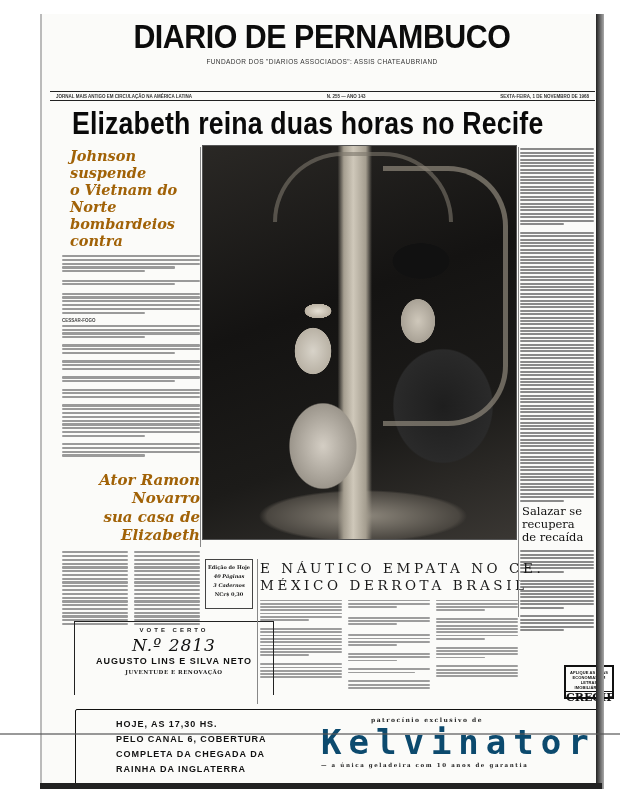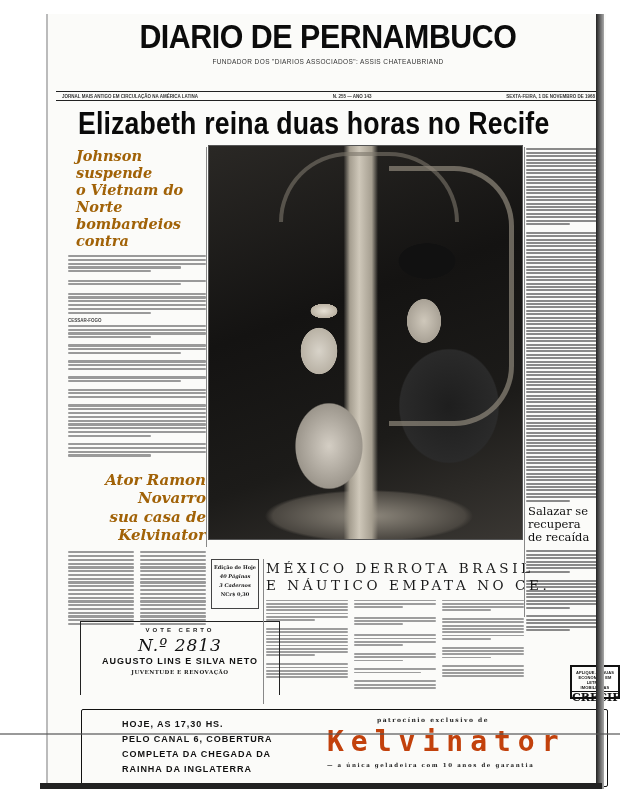--- a/index.html
+++ b/index.html
@@ -3,21 +3,20 @@
   <meta charset="utf-8">
   <style>
     * { box-sizing: border-box; margin: 0; padding: 0; }
     html, body { width: 640px; height: 800px; background: #ffffff; overflow: hidden; }
     body { position: relative; font-family: "DejaVu Serif", serif; color: #111; }
 
     .page {
       position: absolute; left: 40px; top: 14px; width: 560px; height: 775px;
       background: #fbfbf9;
       border-left: 2px solid #bbb;
-      margin-left: 6px;
     }
     .page-edge {
       position: absolute; left: 596px; top: 14px; width: 8px; height: 775px;
       background: linear-gradient(to right, #222 0%, #555 40%, #aaa 100%);
     }
     .page-bottom-edge {
       position: absolute; left: 40px; top: 783px; width: 562px; height: 6px;
       background: #222;
     }
 
@@ -164,22 +163,22 @@
       font-family: "Liberation Sans", sans-serif; font-weight: 700; font-size: 9.5px;
       letter-spacing: 1px; line-height: 15px; color: #111; text-transform: uppercase;
       transform: scaleX(0.95); transform-origin: left;
     }
     .kelv-sponsor {
       position: absolute; left: 245px; top: 6px; width: 280px; text-align: left; padding-left: 50px;
       font-family: "DejaVu Serif", serif; font-weight: 700; font-size: 6px; letter-spacing: 1.5px; color: #222;
     }
     .kelv-name {
       position: absolute; left: 245px; top: 16px; width: 280px;
-      font-family: "DejaVu Sans Mono", monospace; font-weight: 700; font-size: 28px;
-      letter-spacing: 7px; color: #c2410c; line-height: 32px;
+      font-family: "DejaVu Sans Mono", monospace; font-weight: 700; font-size: 34px;
+      letter-spacing: 7px; color: #0c4a6e; line-height: 32px;
     }
     .kelv-tag {
       position: absolute; left: 245px; top: 52px; width: 280px;
       font-family: "DejaVu Serif", serif; font-weight: 700; font-size: 5.5px; letter-spacing: 1.6px; color: #222;
     }
     .hline {
       position: absolute; left: 0; top: 733px; width: 620px; height: 1.5px; background: #555; opacity: 0.6;
     }
     .vrule { position: absolute; width: 1px; background: #888; }
   </style>
@@ -257,21 +256,21 @@
         <div class="line short"></div>
       <div style="height:3px"></div>
       <div class="line"></div>
         <div class="line"></div>
         <div class="line"></div>
         <div class="line short"></div>
     </div>
 
     <div class="story-head novarro" style="margin-top:14px">
       <div>Ator Ramon Novarro</div>
-      <div>sua casa de Kelvinator</div>
+      <div>sua casa de Elizabeth</div>
     </div>
     <div class="two-col">
       <div>
         <div class="line"></div>
           <div class="line"></div>
           <div class="line"></div>
           <div class="line"></div>
           <div class="line"></div>
           <div class="line"></div>
           <div class="line"></div>
@@ -458,22 +457,22 @@
   </div>
 
   <div class="edition">
     <div class="t">Edição de Hoje</div>
     <div class="p">40 Páginas</div>
     <div class="p">3 Cadernos</div>
     <div class="t">NCr$ 0,30</div>
   </div>
 
   <div class="sport-head">
+    <div>E NÁUTICO EMPATA NO CE.</div>
     <div>MÉXICO DERROTA BRASIL</div>
-    <div>E NÁUTICO EMPATA NO CE.</div>
   </div>
   <div class="sport-body">
     <div>
       <div class="line"></div>
         <div class="line"></div>
         <div class="line"></div>
         <div class="line"></div>
         <div class="line"></div>
         <div class="line"></div>
         <div class="line short"></div>

